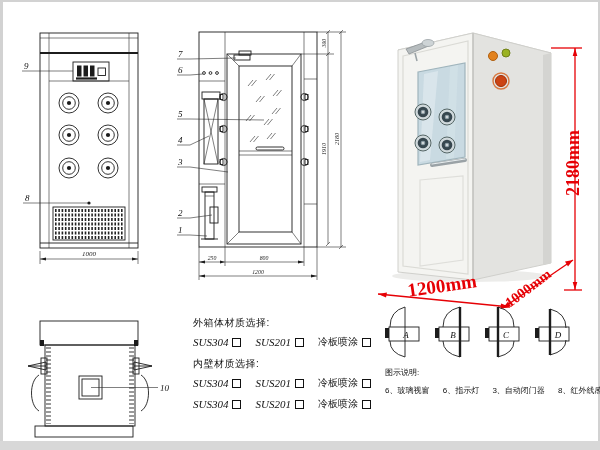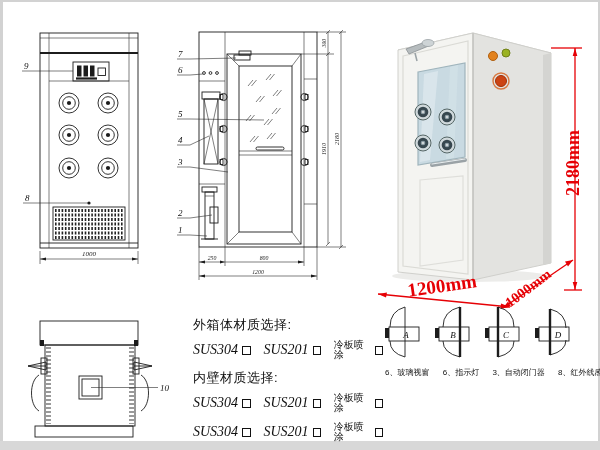--- a/index.html
+++ b/index.html
@@ -18,23 +18,23 @@
   .dark{fill:#1c1c1c;stroke:none;}
   .dot{stroke-dasharray:1.6 1.7;stroke:#222;stroke-width:3;fill:none;}
   .hcol{stroke:#9a9a9a;stroke-width:5;stroke-dasharray:2 2;fill:none;}
   text.cad{font-family:"Liberation Serif",serif;font-style:italic;fill:#111;}
   text.dim{font-family:"Liberation Serif",serif;font-style:italic;fill:#222;}
   text.red{font-family:"Liberation Serif",serif;font-weight:bold;fill:#e60005;}
   .redln{stroke:#e60005;stroke-width:1.3;fill:none;}
   .redfill{fill:#e60005;stroke:none;}
   .cn{font-size:10px;line-height:1;color:#111;}
   .mat-group{margin-bottom:9px;}
-  .mat-title{font-size:13px;margin-bottom:6px;letter-spacing:0.5px;}
+  .mat-title{font-size:10px;margin-bottom:6px;letter-spacing:0.5px;}
   .mat-row{display:flex;align-items:center;font-size:9px;}
-  .sus{font-family:"Liberation Serif",serif;font-style:italic;font-size:14px;}
+  .sus{font-family:"Liberation Serif",serif;font-style:italic;font-size:11px;}
   .chk{display:inline-block;width:7px;height:7px;border:1.2px solid #111;margin:0 0 0 4px;}
   .sp1{width:14px;display:inline-block;}
   .door-opts{display:flex;gap:10px;}
   .legend{font-size:8px;}
   .legend-title{margin-bottom:7px;}
   .legend-line{margin-bottom:7px;white-space:nowrap;}
   .legend-line span{margin-right:11px;}
 </style>
 </head>
 <body>
@@ -435,20 +435,21 @@
       <rect class="dark" x="0" y="27" width="4" height="10"></rect>
       <rect class="ln" x="4" y="26" width="30" height="14"></rect>
       <line x1="15" y1="8" x2="15" y2="54" stroke="#1c1c1c" stroke-width="2.4"></line>
       <path class="ln" d="M 15,8 Q 31,12 31,27"></path>
       <path class="ln" d="M 15,54 Q 31,50 31,39"></path>
       <text class="cad" x="23" y="36.5" font-size="9" text-anchor="middle">D</text>
     </svg>
   </div>
 
   <div class="abs legend" style="left:385px;top:367px;width:210px;">
+    <div class="legend-title">图示说明:</div>
     <div class="legend-line">
       <span>6、玻璃视窗</span>
       <span>6、指示灯</span>
       <span>3、自动闭门器</span>
       <span>8、红外线感应器</span>
     </div>
   </div>
 </div>
 
 </body></html>

